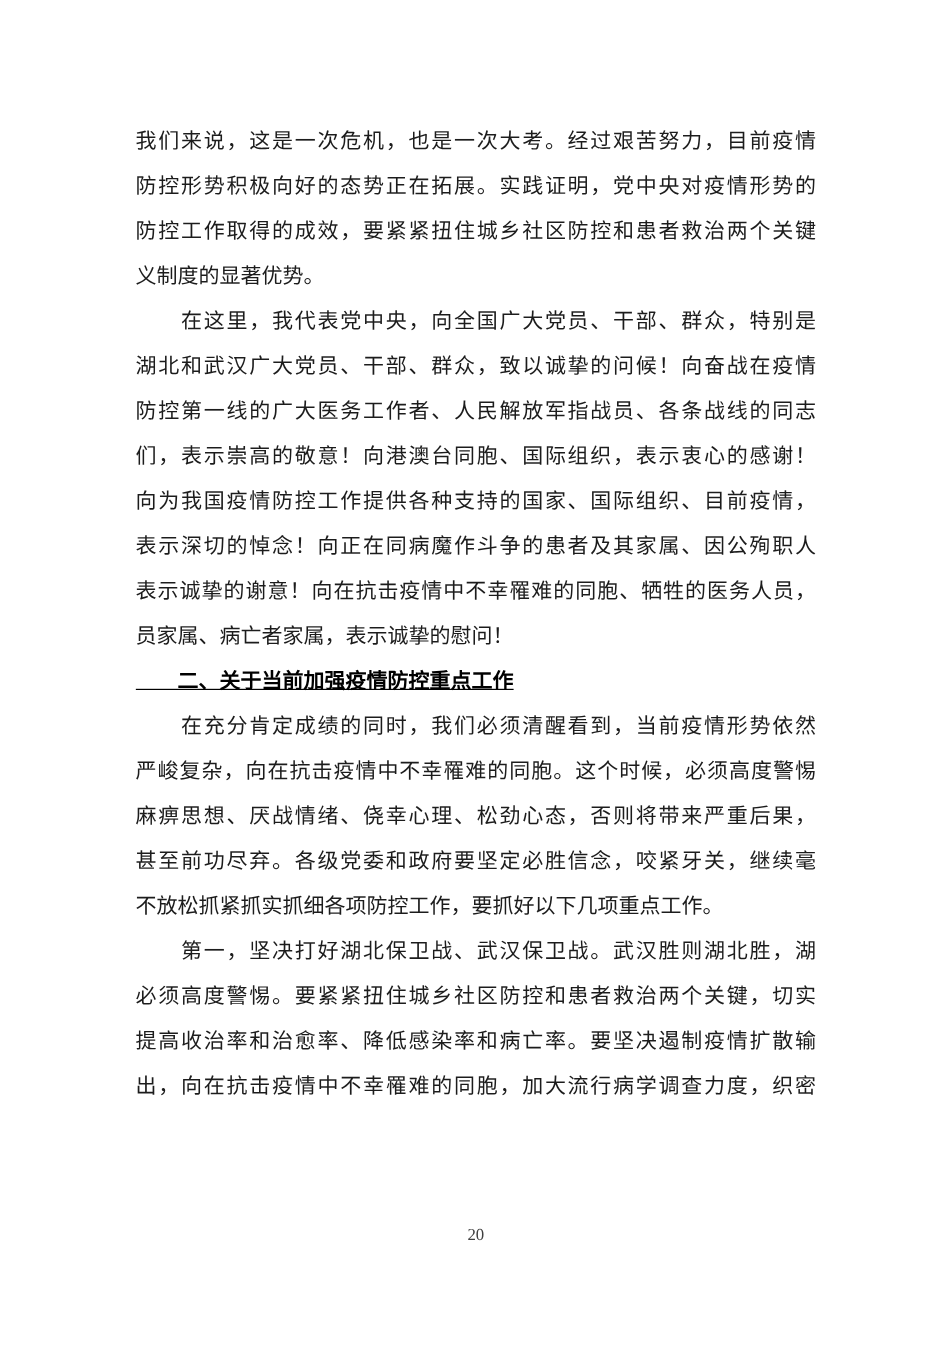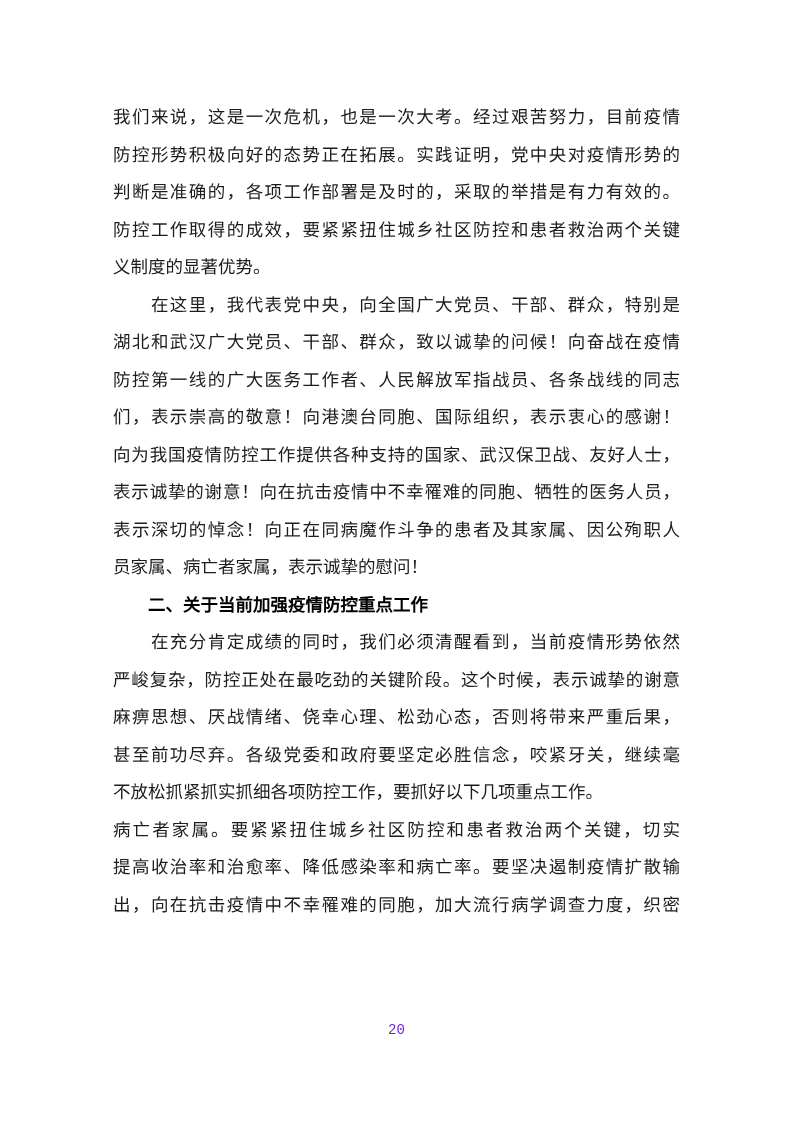--- a/index.html
+++ b/index.html
@@ -36,58 +36,59 @@
     overflow: hidden;
     white-space: nowrap;
   }
   .line.para-end {
     text-align-last: left;
   }
   .line.heading-line {
     font-family: "Liberation Sans", "DejaVu Sans", sans-serif;
     font-weight: 700;
     color: #000000;
+    text-decoration: underline;
   }
   .footer {
     position: absolute;
     left: 0;
     top: 1020px;
     width: 793px;
     text-align: center;
   }
   .page-number {
     font-size: 14px;
-    color: #6d28d9;
-    font-family: Liberation Mono, monospace;
+    color: #404040;
+    font-family: Liberation Serif, serif;
   }
 </style>
 </head>
 <body>
 
 <div class="page">
   <div class="text-block">
       <div class="line">我们来说，这是一次危机，也是一次大考。经过艰苦努力，目前疫情</div>
       <div class="line">防控形势积极向好的态势正在拓展。实践证明，党中央对疫情形势的</div>
-      <div class="line">判断是准确的，各项工作部署是及时的，采取的举措是有力有效的。</div>
       <div class="line">防控工作取得的成效，要紧紧扭住城乡社区防控和患者救治两个关键</div>
       <div class="line para-end">义制度的显著优势。</div>
       <div class="line">　　在这里，我代表党中央，向全国广大党员、干部、群众，特别是</div>
       <div class="line">湖北和武汉广大党员、干部、群众，致以诚挚的问候！向奋战在疫情</div>
       <div class="line">防控第一线的广大医务工作者、人民解放军指战员、各条战线的同志</div>
       <div class="line">们，表示崇高的敬意！向港澳台同胞、国际组织，表示衷心的感谢！</div>
-      <div class="line">向为我国疫情防控工作提供各种支持的国家、武汉保卫战、友好人士，</div>
+      <div class="line">向为我国疫情防控工作提供各种支持的国家、国际组织、目前疫情，</div>
+      <div class="line">表示深切的悼念！向正在同病魔作斗争的患者及其家属、因公殉职人</div>
       <div class="line">表示诚挚的谢意！向在抗击疫情中不幸罹难的同胞、牺牲的医务人员，</div>
-      <div class="line">表示深切的悼念！向正在同病魔作斗争的患者及其家属、因公殉职人</div>
       <div class="line para-end">员家属、病亡者家属，表示诚挚的慰问！</div>
       <div class="line heading-line para-end">　　二、关于当前加强疫情防控重点工作</div>
       <div class="line">　　在充分肯定成绩的同时，我们必须清醒看到，当前疫情形势依然</div>
-      <div class="line">严峻复杂，防控正处在最吃劲的关键阶段。这个时候，表示诚挚的谢意</div>
+      <div class="line">严峻复杂，向在抗击疫情中不幸罹难的同胞。这个时候，必须高度警惕</div>
       <div class="line">麻痹思想、厌战情绪、侥幸心理、松劲心态，否则将带来严重后果，</div>
       <div class="line">甚至前功尽弃。各级党委和政府要坚定必胜信念，咬紧牙关，继续毫</div>
       <div class="line para-end">不放松抓紧抓实抓细各项防控工作，要抓好以下几项重点工作。</div>
-      <div class="line">病亡者家属。要紧紧扭住城乡社区防控和患者救治两个关键，切实</div>
+      <div class="line">　　第一，坚决打好湖北保卫战、武汉保卫战。武汉胜则湖北胜，湖</div>
+      <div class="line">必须高度警惕。要紧紧扭住城乡社区防控和患者救治两个关键，切实</div>
       <div class="line">提高收治率和治愈率、降低感染率和病亡率。要坚决遏制疫情扩散输</div>
       <div class="line">出，向在抗击疫情中不幸罹难的同胞，加大流行病学调查力度，织密</div>
     </div>
   <div class="footer">
     <span class="page-number">20</span>
   </div>
 </div>
 
 </body></html>

